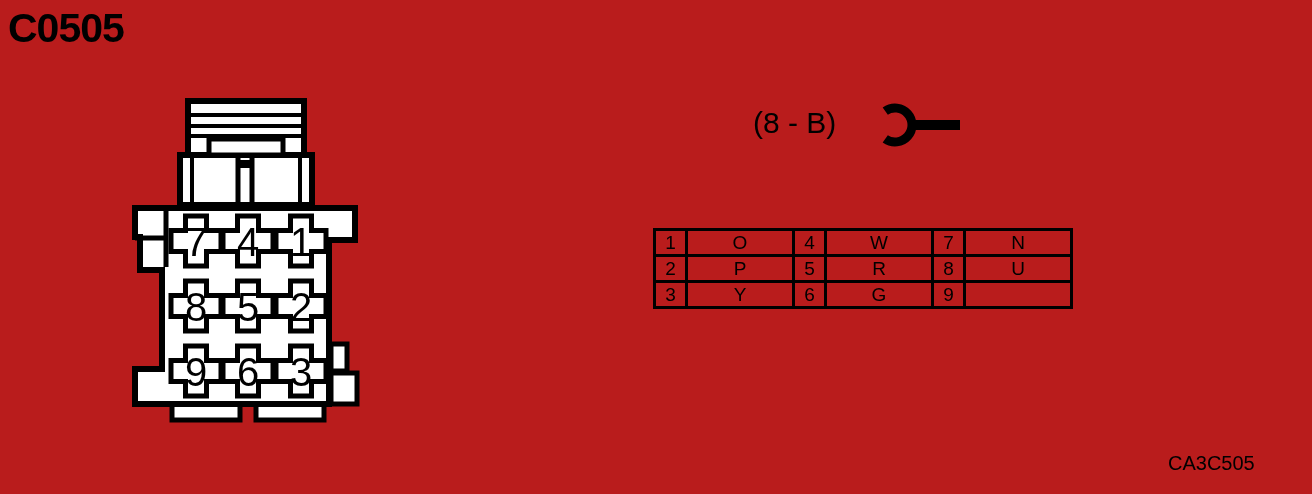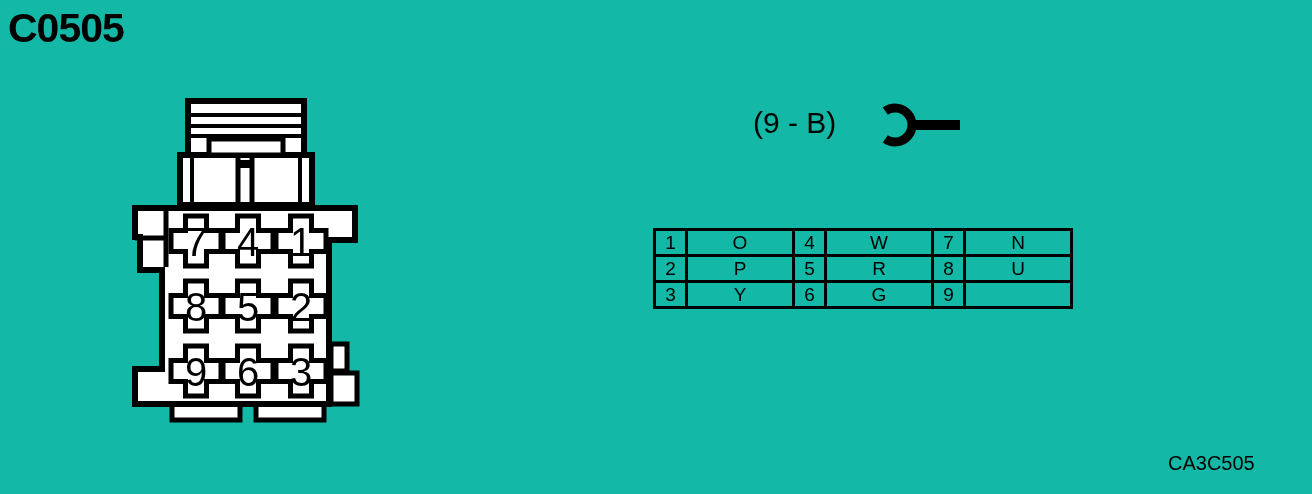--- a/index.html
+++ b/index.html
@@ -1,16 +1,16 @@
 <!DOCTYPE html>
 <html><head>
 <meta charset="utf-8">
 <style>
   html,body{margin:0;padding:0;background:#fff;}
-  #page{position:relative;width:1312px;height:494px;background:#14b8a6;overflow:hidden;
+  #page{position:relative;width:1312px;height:494px;background:#b91c1c;overflow:hidden;
         font-family:"Liberation Sans",sans-serif;color:#000;}
   .abs{position:absolute;}
   #connector-title{left:8px;top:6px;font-size:41px;font-weight:bold;letter-spacing:-1px;line-height:1.1;}
   #figure-code{left:1168px;top:452px;font-size:20px;line-height:1.1;}
   #terminal-label{left:753px;top:106px;font-size:30px;line-height:1.1;}
   #connector-svg{left:120px;top:92px;}
   #terminal-svg{left:870px;top:96px;}
   .ln{fill:#ffffff;stroke:#000000;stroke-width:5;stroke-linejoin:miter;}
   .ln6{fill:#ffffff;stroke:#000000;stroke-width:6;stroke-linejoin:miter;}
   .ln4{fill:none;stroke:#000000;stroke-width:4;}
@@ -71,21 +71,21 @@
         <text x="301" y="321" class="pin-num">2</text>
         <path d="M185.5 346 H206.5 V360.5 H221 V381.5 H206.5 V396 H185.5 V381.5 H171 V360.5 H185.5 Z" class="ln"></path>
         <text x="196" y="386" class="pin-num">9</text>
         <path d="M237.5 346 H258.5 V360.5 H273 V381.5 H258.5 V396 H237.5 V381.5 H223 V360.5 H237.5 Z" class="ln"></path>
         <text x="248" y="386" class="pin-num">6</text>
         <path d="M290.5 346 H311.5 V360.5 H326 V381.5 H311.5 V396 H290.5 V381.5 H276 V360.5 H290.5 Z" class="ln"></path>
         <text x="301" y="386" class="pin-num">3</text>
       </g>
   </svg>
 
-  <div class="abs" id="terminal-label">(9 - B)</div>
+  <div class="abs" id="terminal-label">(8 - B)</div>
   <svg class="abs" id="terminal-svg" width="95" height="58" viewBox="0 0 95 58">
     <path class="term-stroke" stroke-width="9" d="M15.25 15.07 A17 17 0 1 1 15.25 42.93"></path>
     <path class="term-stroke" stroke-width="10" d="M41 29 H90"></path>
   </svg>
 
   <div class="abs" id="pin-table-wrap">
     <table class="pintab">
         <tbody id="pin-table-body">
           <tr>
             <td class="num">1</td>

